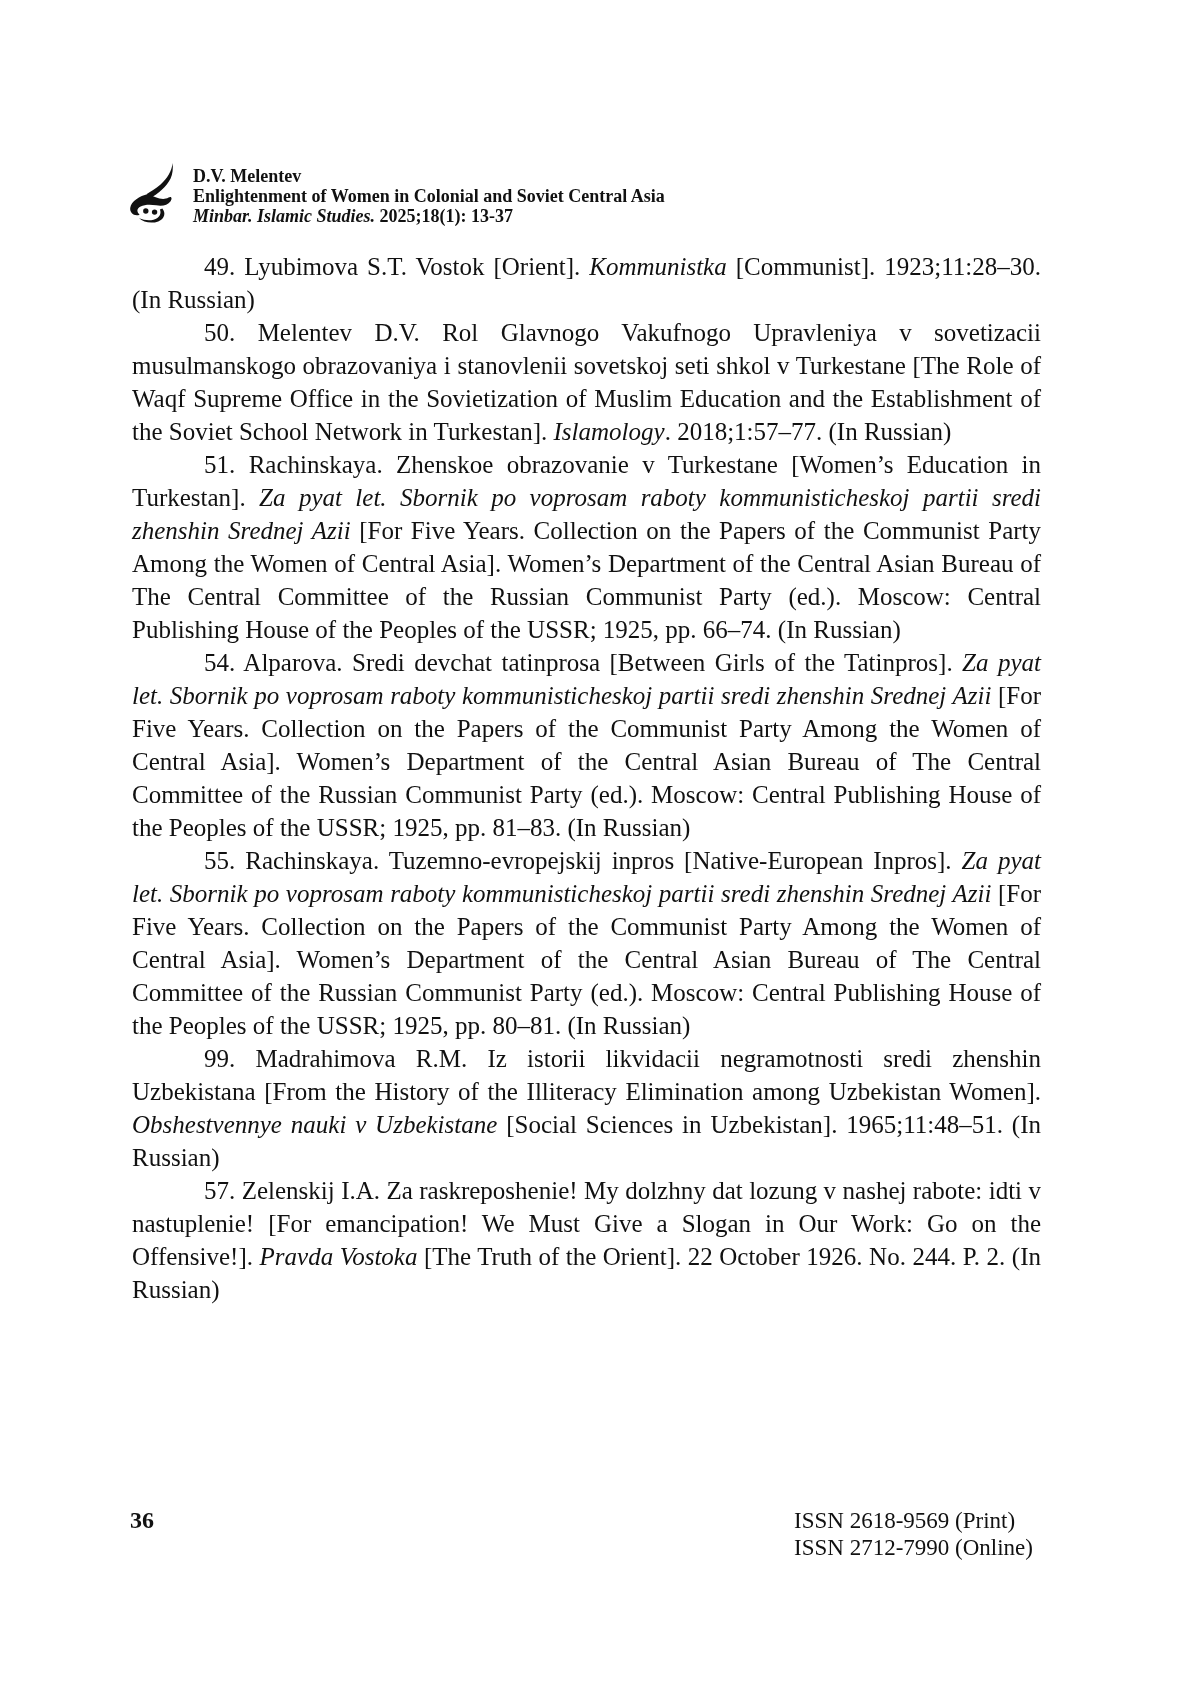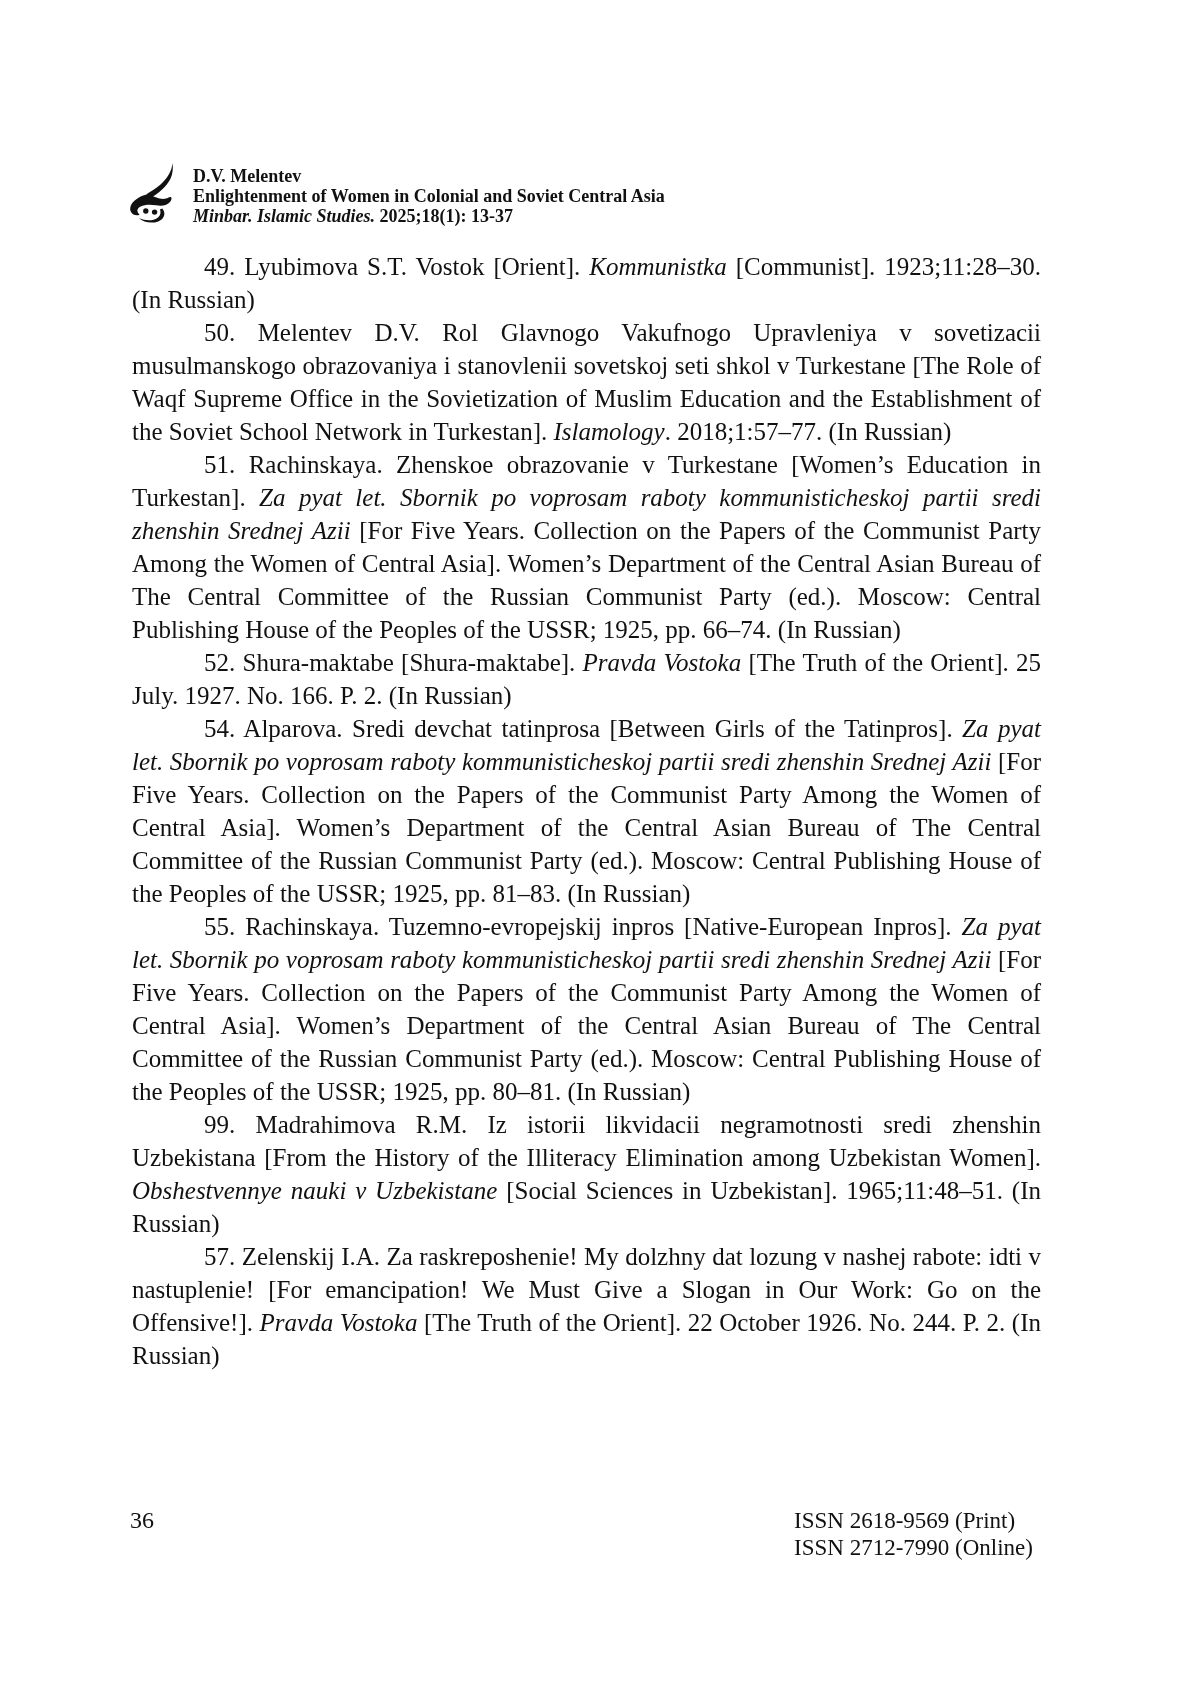--- a/index.html
+++ b/index.html
@@ -54,21 +54,21 @@
   .ref {
     margin: 0;
     text-indent: 72px;
   }
   .ref .it { font-style: italic; }
   
   .page-number {
     position: absolute;
     left: 130px;
     top: 1506px;
-    font-weight: normal;
+    font-weight: bold;
     font-size: 24px;
     line-height: 28px;
   }
   .issn-block {
     position: absolute;
     right: 167px;
     top: 1508px;
     text-align: left;
     font-size: 23px;
     line-height: 26.5px;
@@ -95,21 +95,20 @@
       <div>Enlightenment of Women in Colonial and Soviet Central Asia</div>
       <div class="journal-line"><span class="it">Minbar. Islamic Studies.</span><span> 2025;18(1): 13-37</span></div>
     </div>
   </div>
 
   <div class="refs">
 
   <p class="ref"><span>49. Lyubimova S.T. Vostok [Orient]. </span><span class="it">Kommunistka</span><span> [Communist]. 1923;11:28–30. (In Russian)</span></p>
       <p class="ref"><span>50. Melentev D.V. Rol Glavnogo Vakufnogo Upravleniya v sovetizacii musulmanskogo obrazovaniya i stanovlenii sovetskoj seti shkol v Turkestane [The Role of Waqf Supreme Office in the Sovietization of Muslim Education and the Establishment of the Soviet School Network in Turkestan]. </span><span class="it">Islamology</span><span>. 2018;1:57–77. (In Russian)</span></p>
       <p class="ref"><span>51. Rachinskaya. Zhenskoe obrazovanie v Turkestane [Women’s Education in Turkestan]. </span><span class="it">Za pyat let. Sbornik po voprosam raboty kommunisticheskoj partii sredi zhenshin Srednej Azii</span><span> [For Five Years. Collection on the Papers of the Communist Party Among the Women of Central Asia]. Women’s Department of the Central Asian Bureau of  The Central Committee of the Russian Communist Party (ed.). Moscow: Central Publishing House of the Peoples of the USSR; 1925, pp. 66–74. (In Russian)</span></p>
-      <p class="ref"><span>52. Shura-maktabe [Shura-maktabe]. </span><span class="it">Pravda Vostoka</span><span> [The Truth of the Orient]. 25 July. 1927. No. 166. P. 2. (In Russian)</span></p>
       <p class="ref"><span>54. Alparova. Sredi devchat tatinprosa [Between Girls of the Tatinpros]. </span><span class="it">Za pyat let. Sbornik po voprosam raboty kommunisticheskoj partii sredi zhenshin Srednej Azii</span><span> [For Five Years. Collection on the Papers of the Communist Party Among the Women of Central Asia]. Women’s Department of the Central Asian Bureau of The Central Committee of the Russian Communist Party (ed.). Moscow: Central Publishing House of the Peoples of the USSR; 1925, pp. 81–83. (In Russian)</span></p>
       <p class="ref"><span>55. Rachinskaya. Tuzemno-evropejskij inpros [Native-European Inpros]. </span><span class="it">Za pyat let. Sbornik po voprosam raboty kommunisticheskoj partii sredi zhenshin Srednej Azii</span><span> [For Five Years. Collection on the Papers of the Communist Party Among the Women of Central Asia]. Women’s Department of the Central Asian Bureau of The Central Committee of the Russian Communist Party (ed.). Moscow: Central Publishing House of the Peoples of the USSR; 1925, pp. 80–81. (In Russian)</span></p>
       <p class="ref"><span>99. Madrahimova R.M. Iz istorii likvidacii negramotnosti sredi zhenshin Uzbekistana [From the History of the Illiteracy Elimination among Uzbekistan Women]. </span><span class="it">Obshestvennye nauki v Uzbekistane</span><span> [Social Sciences in Uzbekistan]. 1965;11:48–51. (In Russian)</span></p>
       <p class="ref"><span>57. Zelenskij I.A. Za raskreposhenie! My dolzhny dat lozung v nashej rabote: idti v nastuplenie! [For emancipation! We Must Give a Slogan in Our Work: Go on the Offensive!]. </span><span class="it">Pravda Vostoka</span><span> [The Truth of the Orient]. 22 October 1926. No. 244. P. 2. (In Russian)</span></p>
     </div>
 
   <div class="page-number">36</div>
 
   <div class="issn-block">
     <div>ISSN 2618-9569 (Print)</div>

